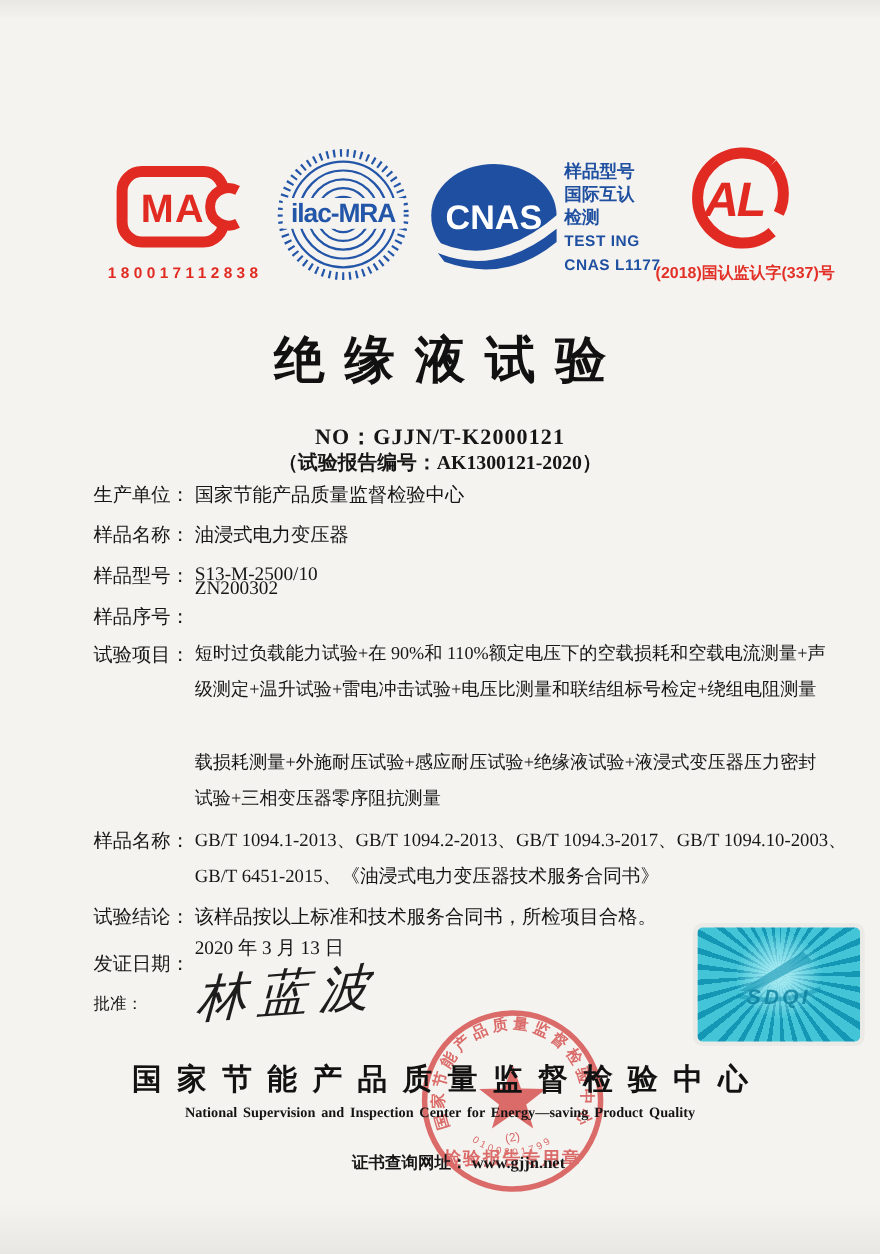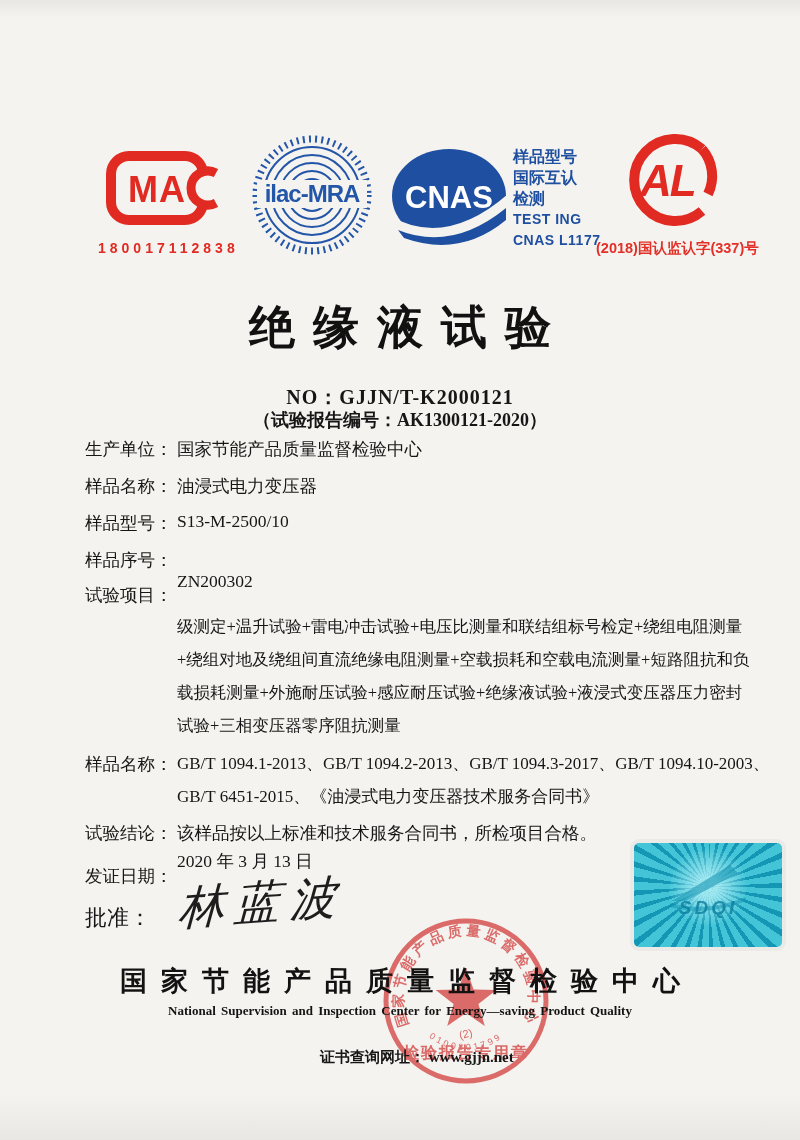--- a/index.html
+++ b/index.html
@@ -138,39 +138,39 @@
   <div class="abs flabel" style="top:437px;">生产单位：</div>
   <div class="abs fvalue" style="top:437px;">国家节能产品质量监督检验中心</div>
 
   <div class="abs flabel" style="top:474px;">样品名称：</div>
   <div class="abs fvalue" style="top:474px;">油浸式电力变压器</div>
 
   <div class="abs flabel" style="top:511px;">样品型号：</div>
   <div class="abs fvalue" style="top:511px;">S13-M-2500/10</div>
 
   <div class="abs flabel" style="top:548px;text-align:right;">样品序号：</div>
-  <div class="abs fvalue" style="top:571px;text-align:right;">ZN200302</div>
+  <div class="abs fvalue" style="top:524px;text-align:right;">ZN200302</div>
 
   <div class="abs flabel" style="top:583px;">试验项目：</div>
+  <div class="abs tline" style="top:583px;">短时过负载能力试验+在 90%和 110%额定电压下的空载损耗和空载电流测量+声</div>
   <div class="abs tline" style="top:616px;">级测定+温升试验+雷电冲击试验+电压比测量和联结组标号检定+绕组电阻测量</div>
-  <div class="abs tline" style="top:649px;">+绕组对地及绕组间直流绝缘电阻测量+空载损耗和空载电流测量+短路阻抗和负</div>
   <div class="abs tline" style="top:682px;">载损耗测量+外施耐压试验+感应耐压试验+绝缘液试验+液浸式变压器压力密封</div>
   <div class="abs tline" style="top:715px;">试验+三相变压器零序阻抗测量</div>
 
   <div class="abs flabel" style="top:752px;">样品名称：</div>
   <div class="abs tline" style="top:752px;font-size:17px;">GB/T 1094.1-2013、GB/T 1094.2-2013、GB/T 1094.3-2017、GB/T 1094.10-2003、</div>
   <div class="abs tline" style="top:785px;font-size:17px;">GB/T 6451-2015、《油浸式电力变压器技术服务合同书》</div>
 
   <div class="abs flabel" style="top:821px;">试验结论：</div>
   <div class="abs fvalue" style="top:821px;text-align:center;">该样品按以上标准和技术服务合同书，所检项目合格。</div>
 
   <div class="abs flabel" style="top:849px;margin-top:15px;">发证日期：</div>
   <div class="abs fvalue" style="top:849px;">2020 年 3 月 13 日</div>
 
-  <div class="abs flabel" style="top:903px;font-size:22px;">批准：</div>
+  <div class="abs flabel" style="top:903px;font-size:15px;">批准：</div>
   <div class="abs signature">林蓝波</div>
 
   <div class="abs holo">
     <svg width="148" height="104" viewBox="0 0 148 104" style="position:absolute;left:0;top:0;">
       <path d="M 38,58 L 96,22 L 104,30 L 52,58 Z" fill="#0e8fae" opacity=".55"></path>
       <path d="M 36,62 Q 74,72 112,56" fill="none" stroke="#0e8fae" stroke-width="4" opacity=".5"></path>
     </svg>
     <div class="holo-text">SDQI</div>
   </div>
 

